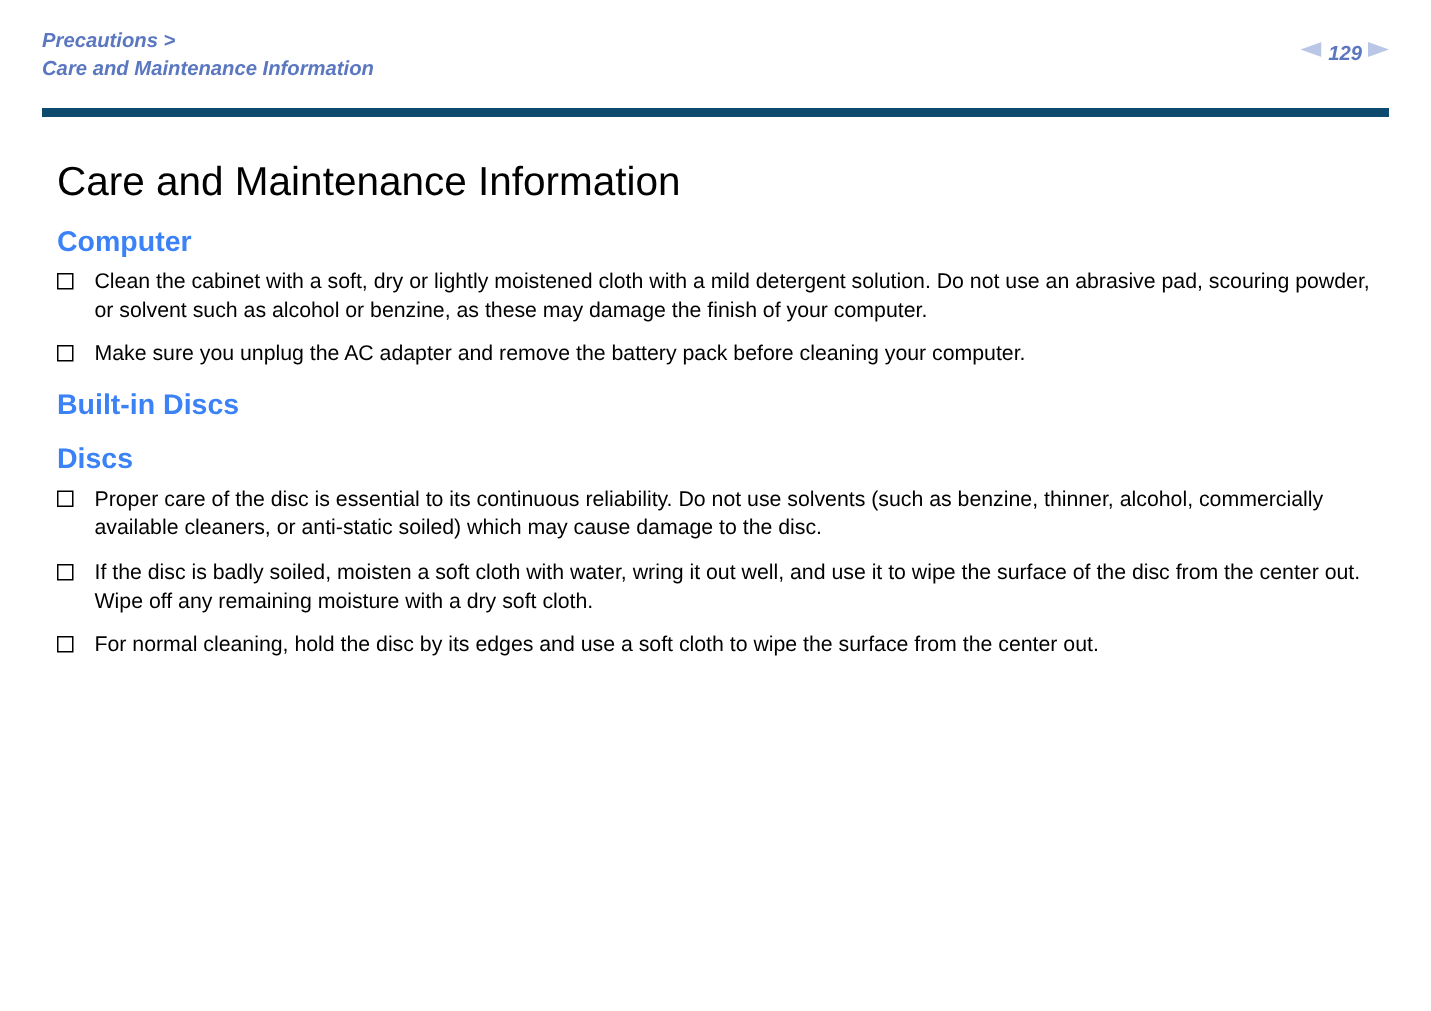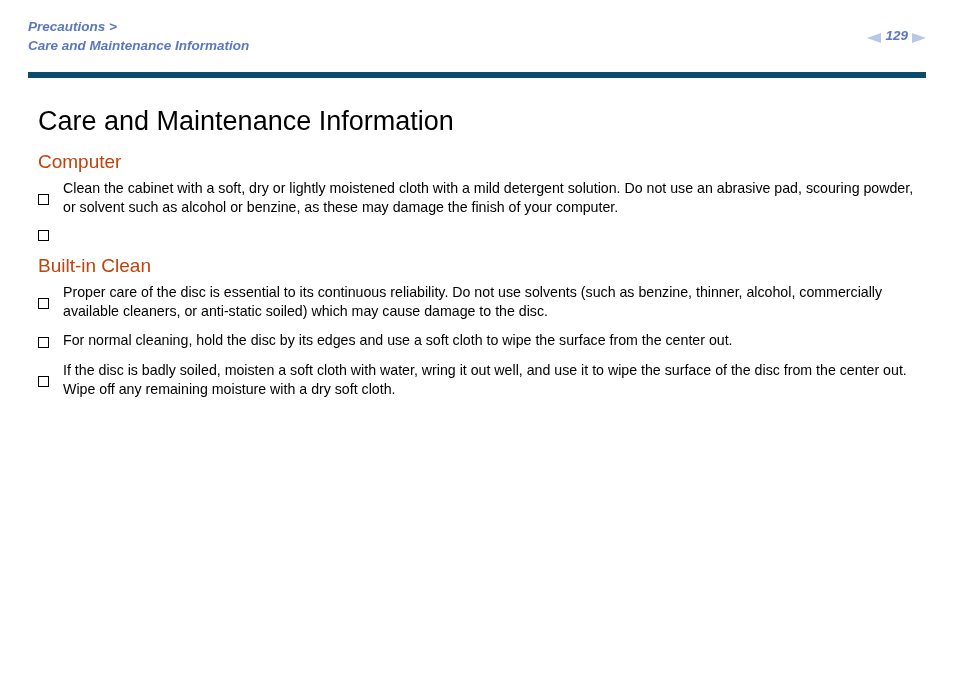--- a/index.html
+++ b/index.html
@@ -1,28 +1,28 @@
 <!DOCTYPE html>
 <html><head>
 <meta charset="utf-8">
 <style>
 html,body{margin:0;padding:0;background:#fff;width:954px;height:674px;overflow:hidden}
 body{font-family:Arial,Helvetica,sans-serif;color:#000}
 .page{padding:18px 28px 0 28px}
 .header{display:flex;justify-content:space-between;align-items:flex-start;border-bottom:6px solid #0c4a6e;padding-bottom:16px}
 .crumb{color:#5a77bf;font-weight:700;font-style:italic;font-size:13.5px;line-height:1.4}
-.pgnum{display:flex;align-items:flex-end;gap:4px;margin-top:10px}
+.pgnum{display:flex;align-items:flex-start;gap:4px;margin-top:10px}
 .pgnum span.num{color:#5a77bf;font-weight:700;font-style:italic;font-size:13.5px}
 .tri-l,.tri-r{display:inline-block}
 .content{padding:18px 10px 0 10px}
 h1{font-size:27px;font-weight:400;margin:10px 0 14px 0}
-h2{color:#c2410c;font-size:19px;font-weight:400;margin:14px 0 4px 0}
+h2{color:#3b82f6;font-size:19px;font-weight:700;margin:14px 0 4px 0}
 p.body{font-size:14.2px;margin:4px 0 10px 0;line-height:1.35}
 ul.bul{list-style:none;padding:0;margin:4px 0 6px 0}
-ul.bul li{display:flex;align-items:center;font-size:14.2px;line-height:1.35;margin:6px 0 10px 0}
+ul.bul li{display:flex;align-items:flex-start;font-size:14.2px;line-height:1.35;margin:6px 0 10px 0}
 .sq{flex:0 0 auto;width:9px;height:9px;border:1.5px solid #000;margin:3px 14px 0 0}
 </style>
 </head>
 <body>
 
 <div class="page">
   <div class="header">
     <div class="crumb">
       <div>Precautions &gt;</div>
       <div>Care and Maintenance Information</div>
@@ -42,34 +42,36 @@
     <h1>Care and Maintenance Information</h1>
 
     <h2>Computer</h2>
     <ul class="bul">
       <li>
           <span class="sq"></span>
           <span>Clean the cabinet with a soft, dry or lightly moistened cloth with a mild detergent solution. Do not use an abrasive pad, scouring powder, or solvent such as alcohol or benzine, as these may damage the finish of your computer.</span>
         </li>
       <li>
           <span class="sq"></span>
+          <span>Make sure you unplug the AC adapter and remove the battery pack before cleaning your computer.</span>
         </li>
     </ul>
 
 
-    <h2>Built-in Clean</h2>
+    <h2>Built-in Discs</h2>
 
+    <h2>Discs</h2>
     <ul class="bul">
       <li>
           <span class="sq"></span>
           <span>Proper care of the disc is essential to its continuous reliability. Do not use solvents (such as benzine, thinner, alcohol, commercially available cleaners, or anti-static soiled) which may cause damage to the disc.</span>
         </li>
       <li>
           <span class="sq"></span>
-          <span>For normal cleaning, hold the disc by its edges and use a soft cloth to wipe the surface from the center out.</span>
+          <span>If the disc is badly soiled, moisten a soft cloth with water, wring it out well, and use it to wipe the surface of the disc from the center out. Wipe off any remaining moisture with a dry soft cloth.</span>
         </li>
       <li>
           <span class="sq"></span>
-          <span>If the disc is badly soiled, moisten a soft cloth with water, wring it out well, and use it to wipe the surface of the disc from the center out. Wipe off any remaining moisture with a dry soft cloth.</span>
+          <span>For normal cleaning, hold the disc by its edges and use a soft cloth to wipe the surface from the center out.</span>
         </li>
     </ul>
   </div>
 </div>
 
 </body></html>

